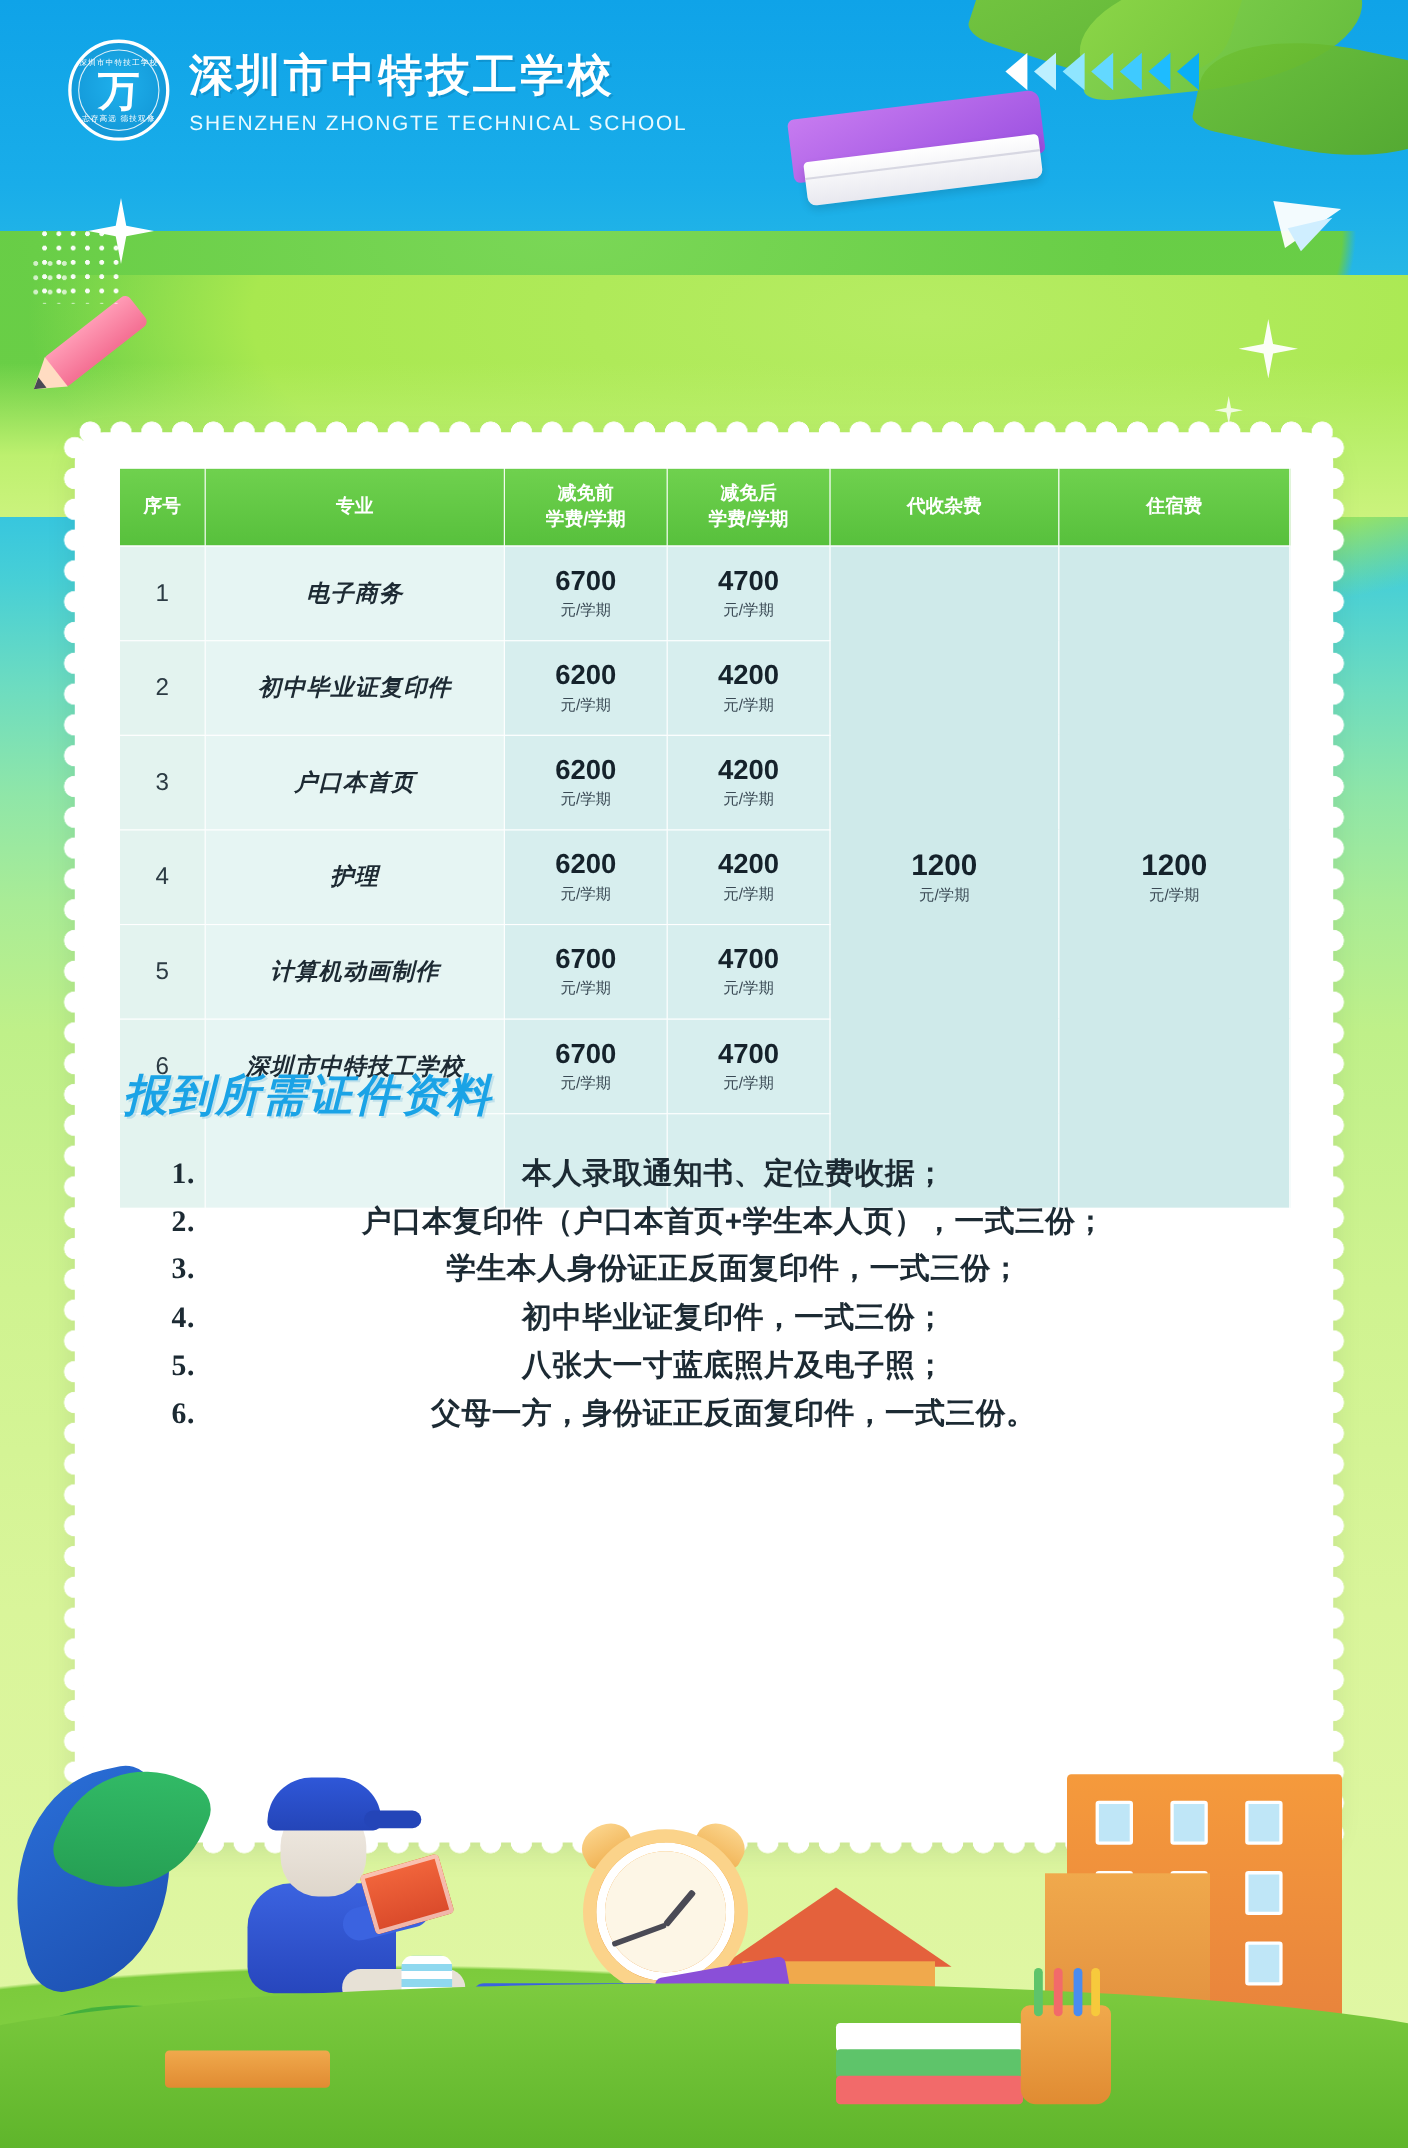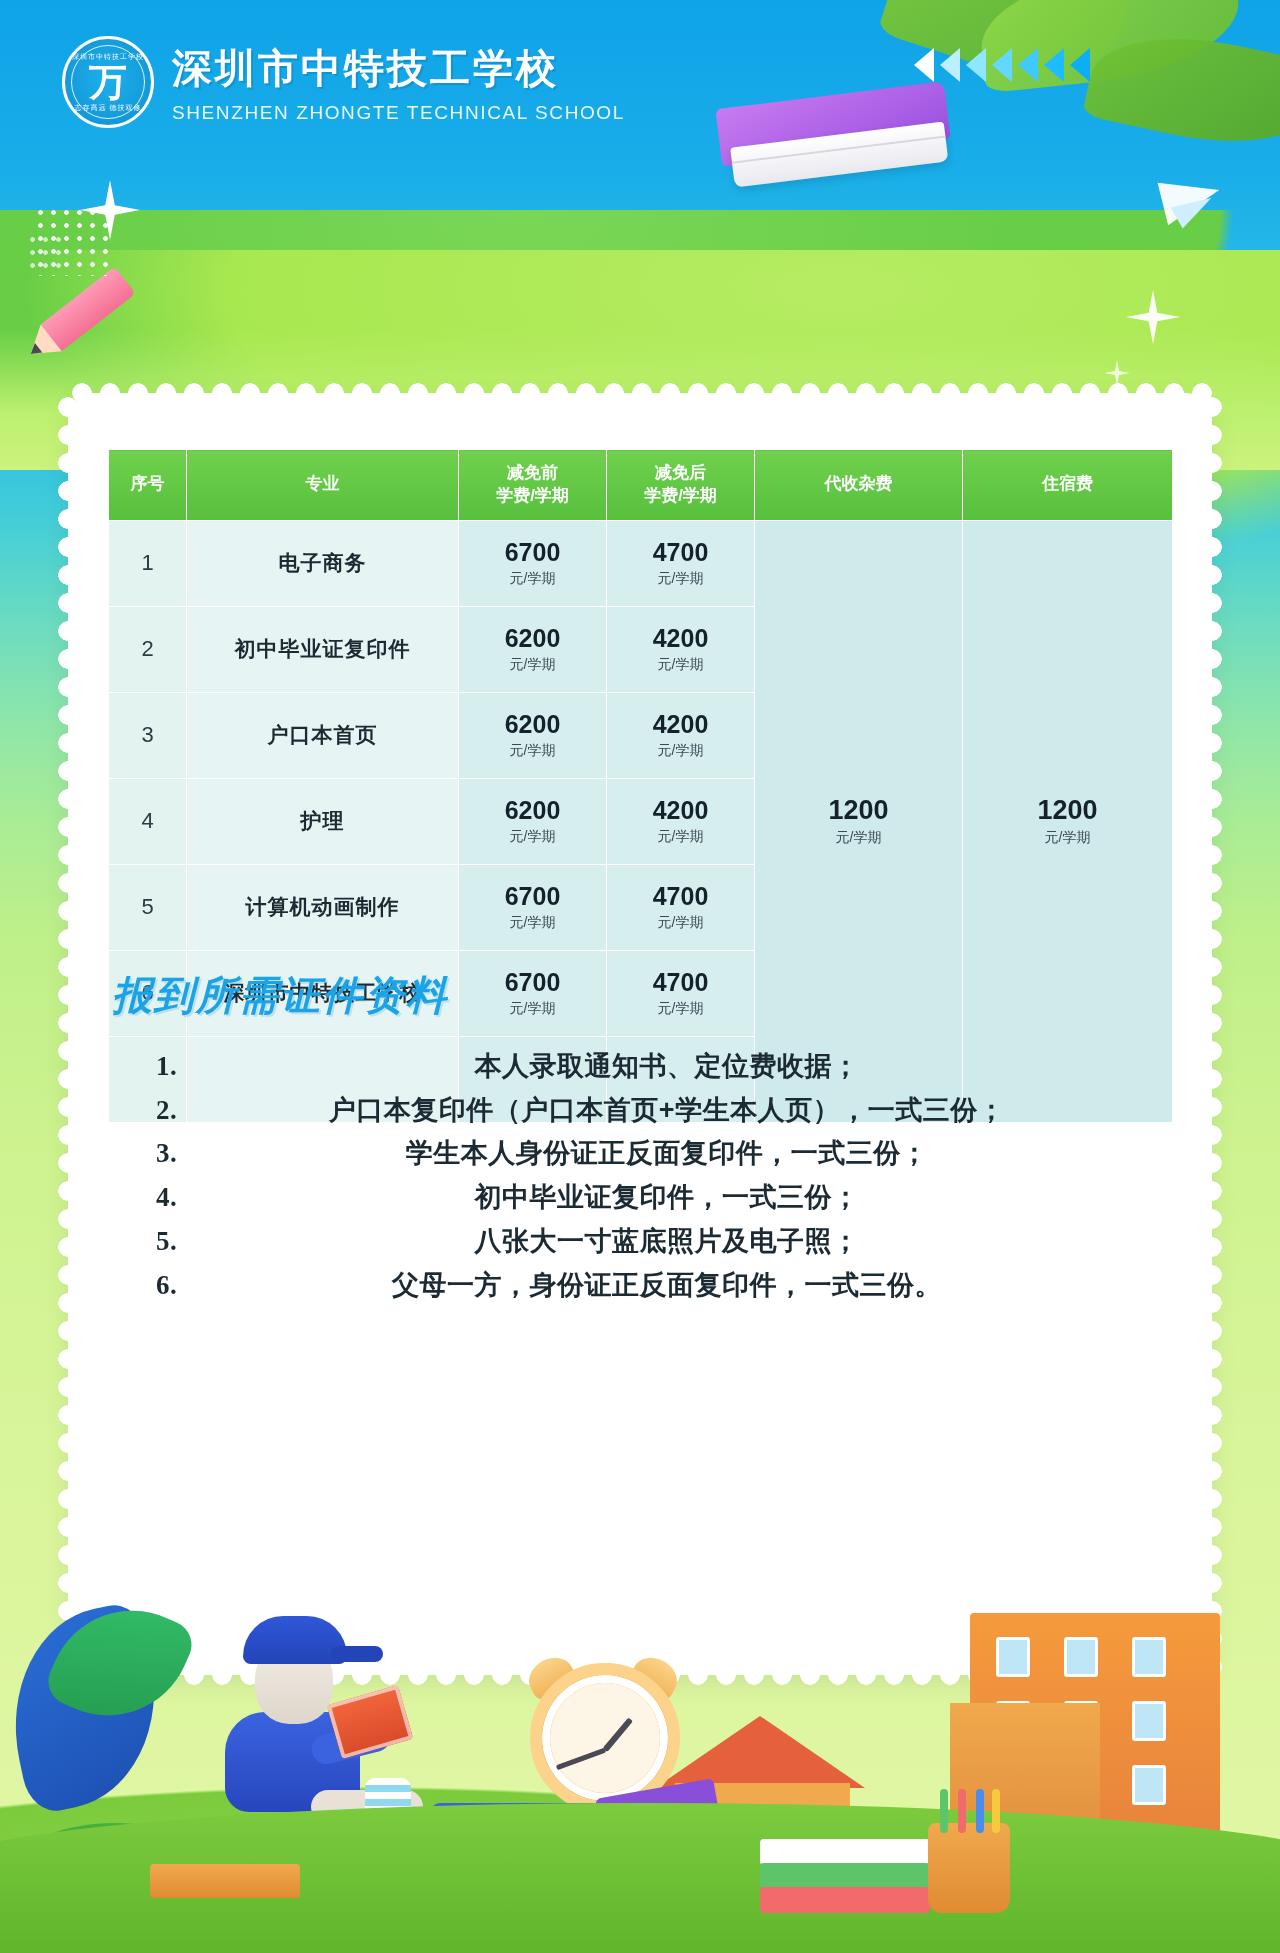--- a/index.html
+++ b/index.html
@@ -218,21 +218,21 @@
   .scallop-v.right{ right:-11px; }
   .scallop-h {
     height:22px; left:0; right:0;
     background-image: radial-gradient(circle at 50% 50%, #ffffff 9.5px, rgba(255,255,255,0) 10px);
     background-size: 28px 22px;
   }
   .scallop-h.top { top:-11px; }
   .scallop-h.bottom { bottom:-11px; }
 
   
-  .table-wrap { position:absolute; left:40px; top:56px; width:1064px; }
+  .table-wrap { position:absolute; left:40px; top:32px; width:1064px; }
   table.fees {
     border-collapse: collapse;
     width: 1064px;
     table-layout: fixed;
   }
   table.fees col.c0 { width: 78px; }
   table.fees col.c1 { width: 272px; }
   table.fees col.c2 { width: 148px; }
   table.fees col.c3 { width: 148px; }
   table.fees col.c4 { width: 208px; }
@@ -247,21 +247,21 @@
     border:1px solid #ffffff;
     line-height:1.35;
   }
   table.fees td {
     border:1px solid #ffffff;
     text-align:center;
     vertical-align: middle;
     height: 86px;
     color:#1d2a33;
   }
-  .tint-a { background:#e6f5f3; }
+  .tint-a { background:#e6f5f3;font-style:italic; }
   .tint-b { background:#d7eeee; }
   .tint-c { background:#cfeaea; }
   .tint-idx { background:#e3f3ef; }
 
   .idx { font-size:22px; color:#2c3b44; }
   .major { font-size:21px; font-weight:bold; color:#1d2a33; letter-spacing:1px; }
   .amount { font-size:25px; font-weight:bold; color:#15222b; line-height:1.1; }
   .unit { font-size:14px; color:#3a4a55; margin-top:3px; }
   .big-amount { font-size:27px; font-weight:bold; color:#15222b; line-height:1.1;}
 

